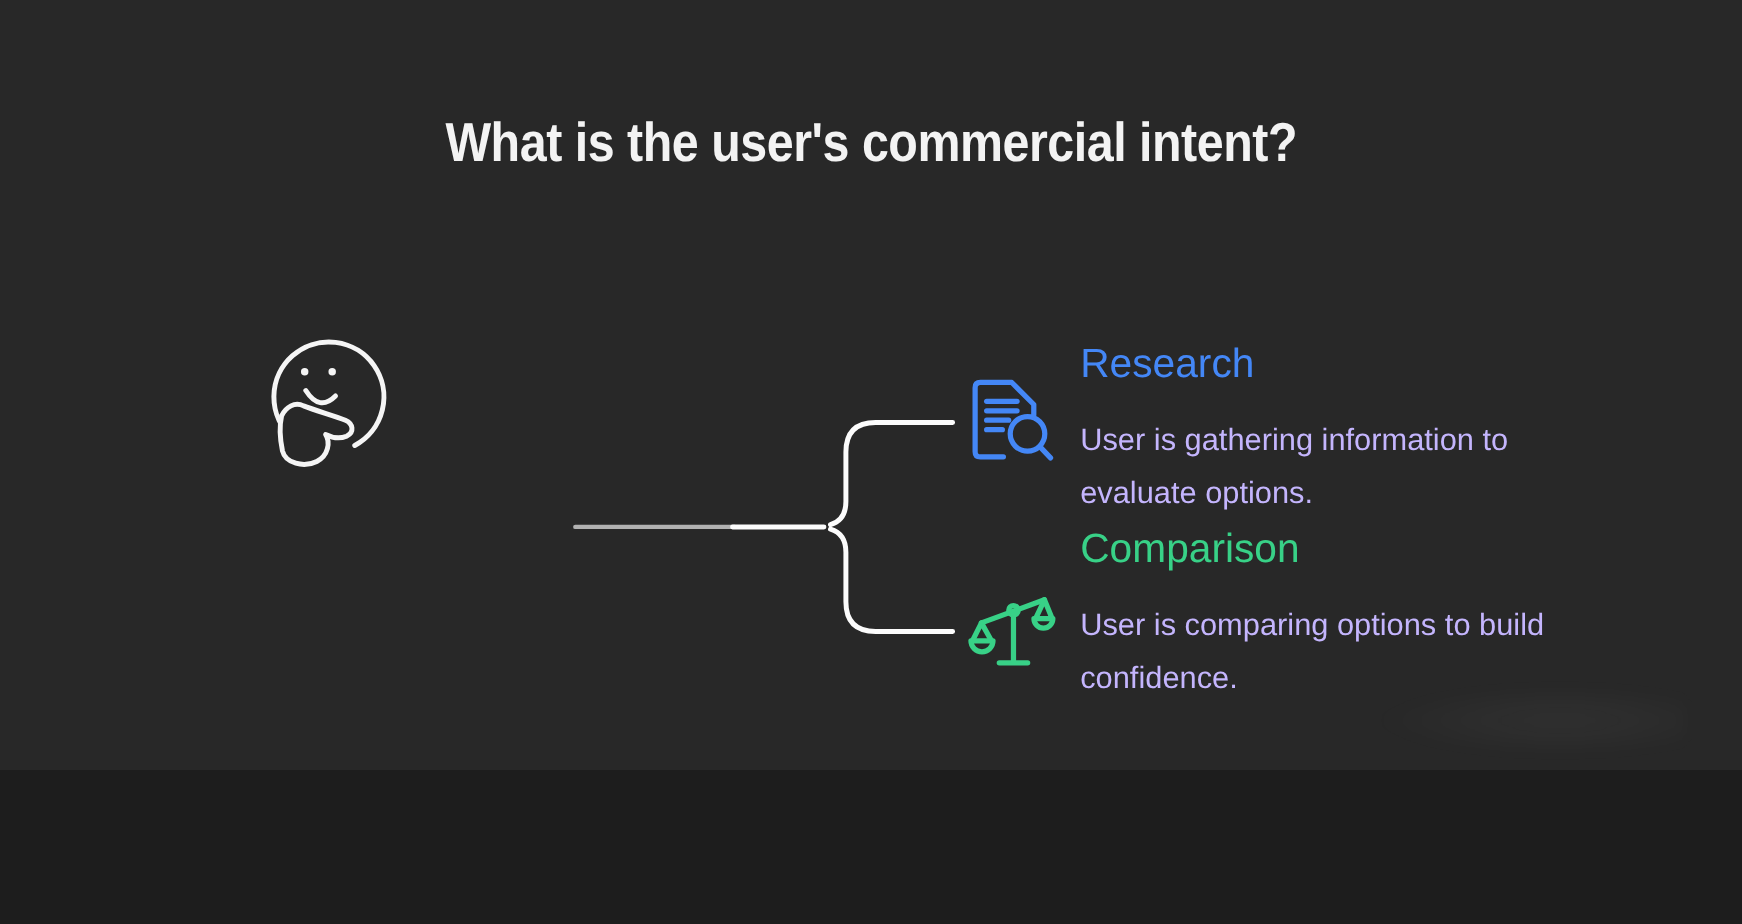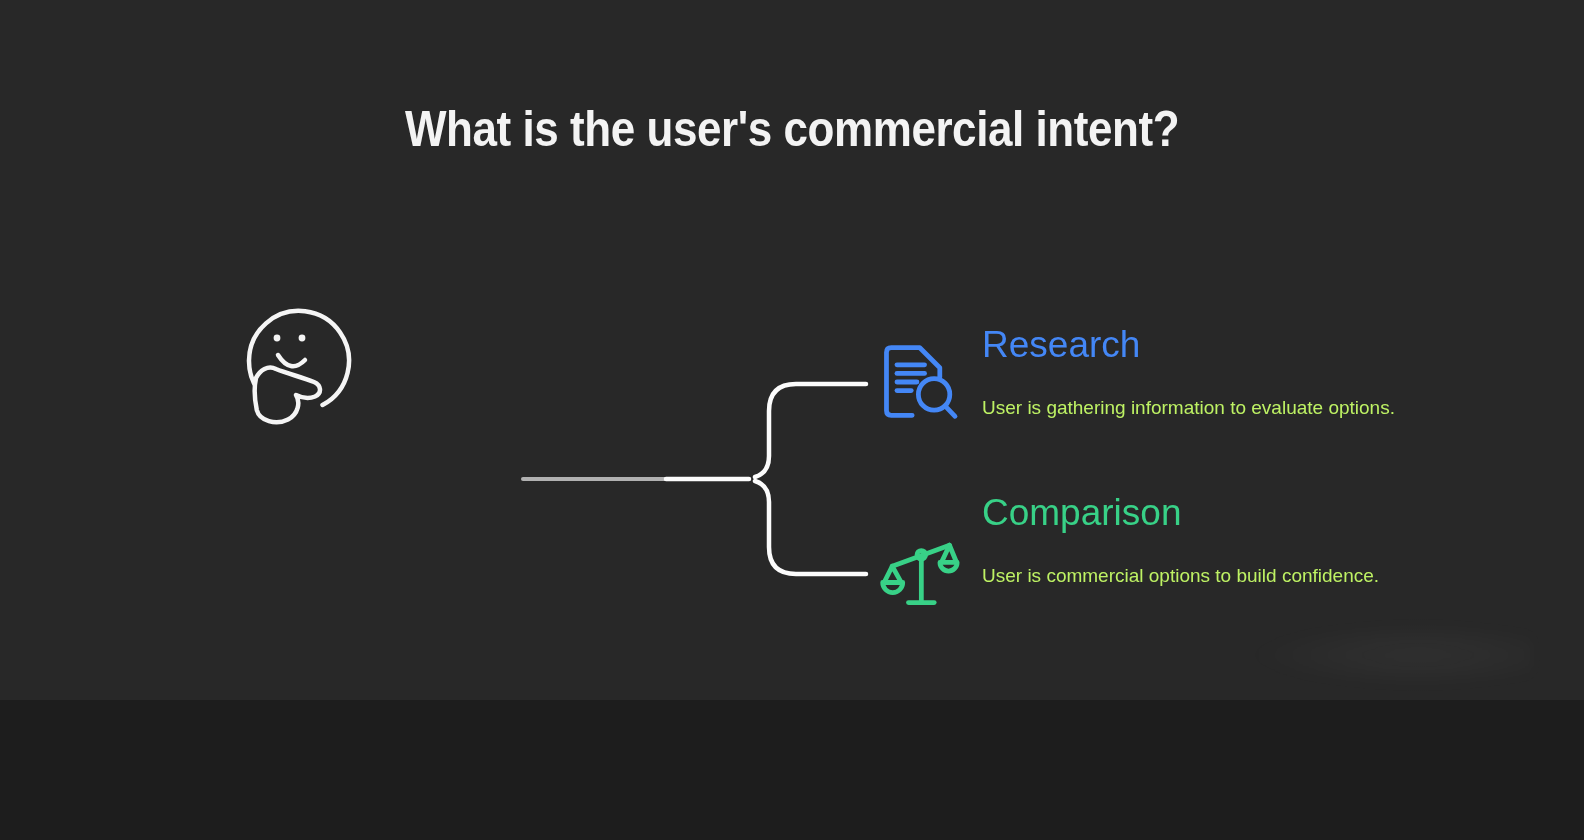--- a/index.html
+++ b/index.html
@@ -50,27 +50,26 @@
     position: absolute;
     left: 982px;
     width: 480px;
   }
   .branch-text.research { top: 308px; }
   .branch-text.comparison { top: 476px; }
   .branch-heading {
     font-size: 37px;
     line-height: 46px;
     font-weight: 400;
-    margin-top: 14px;
   }
   .branch-desc {
     margin-top: 22px;
-    font-size: 19px;
-    line-height: 35px;
-    color: #bef264;
+    font-size: 28px;
+    line-height: 48px;
+    color: #c4b5fd;
   }
   .watermark-smudge {
     position: absolute;
     right: 50px;
     bottom: 10px;
     width: 290px;
     height: 70px;
     background: radial-gradient(ellipse at 60% 50%, rgba(255,255,255,0.04), rgba(255,255,255,0) 70%);
     filter: blur(6px);
     pointer-events: none;
@@ -145,18 +144,18 @@
       <path d="M 17 34 L 9 50 M 17 34 L 26 50"></path>
       <path d="M 7 51 H 28 M 7 51 A 10.5 10.5 0 0 0 28 51"></path>
 
       <path d="M 77 12 L 69 29 M 77 12 L 84 29"></path>
       <path d="M 67 30 H 85 M 67 30 A 9 9 0 0 0 85 30"></path>
     </svg>
   </span>
 
   <div class="branch-text comparison">
     <div class="branch-heading" style="color: rgb(56, 209, 135);">Comparison</div>
-    <div class="branch-desc">User is commercial options to build confidence.</div>
+    <div class="branch-desc">User is comparing options to build confidence.</div>
   </div>
 
   <div class="watermark-smudge"></div>
 
 </div>
 
 </body></html>

